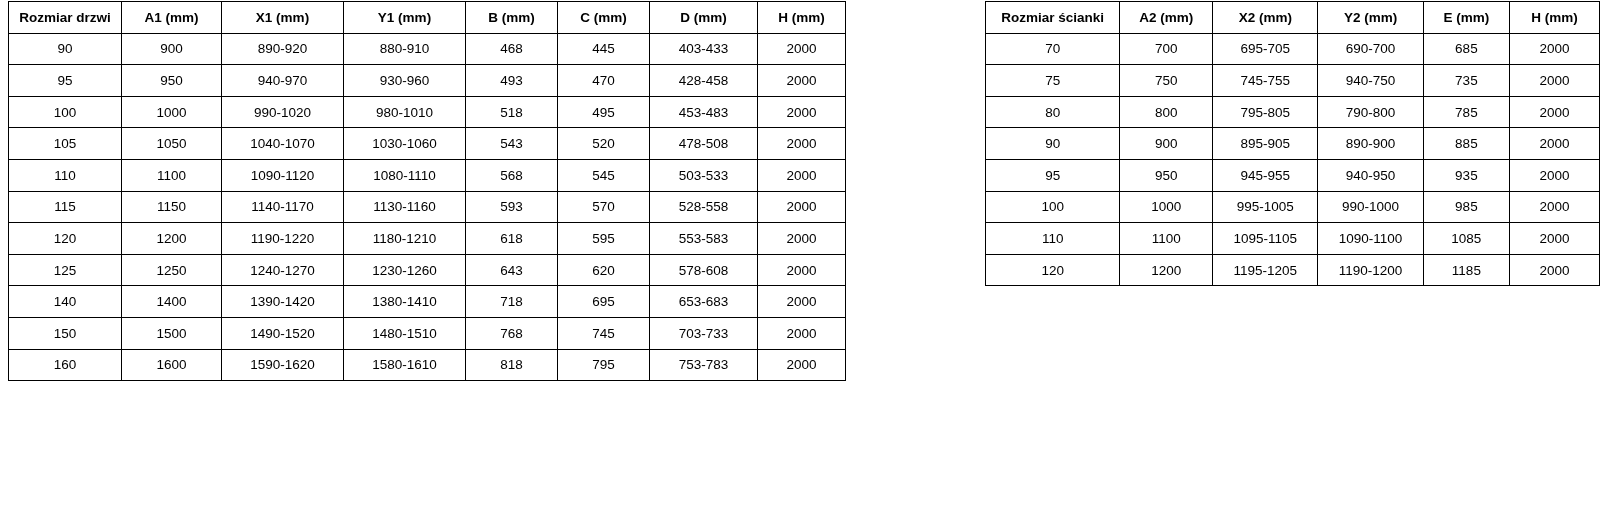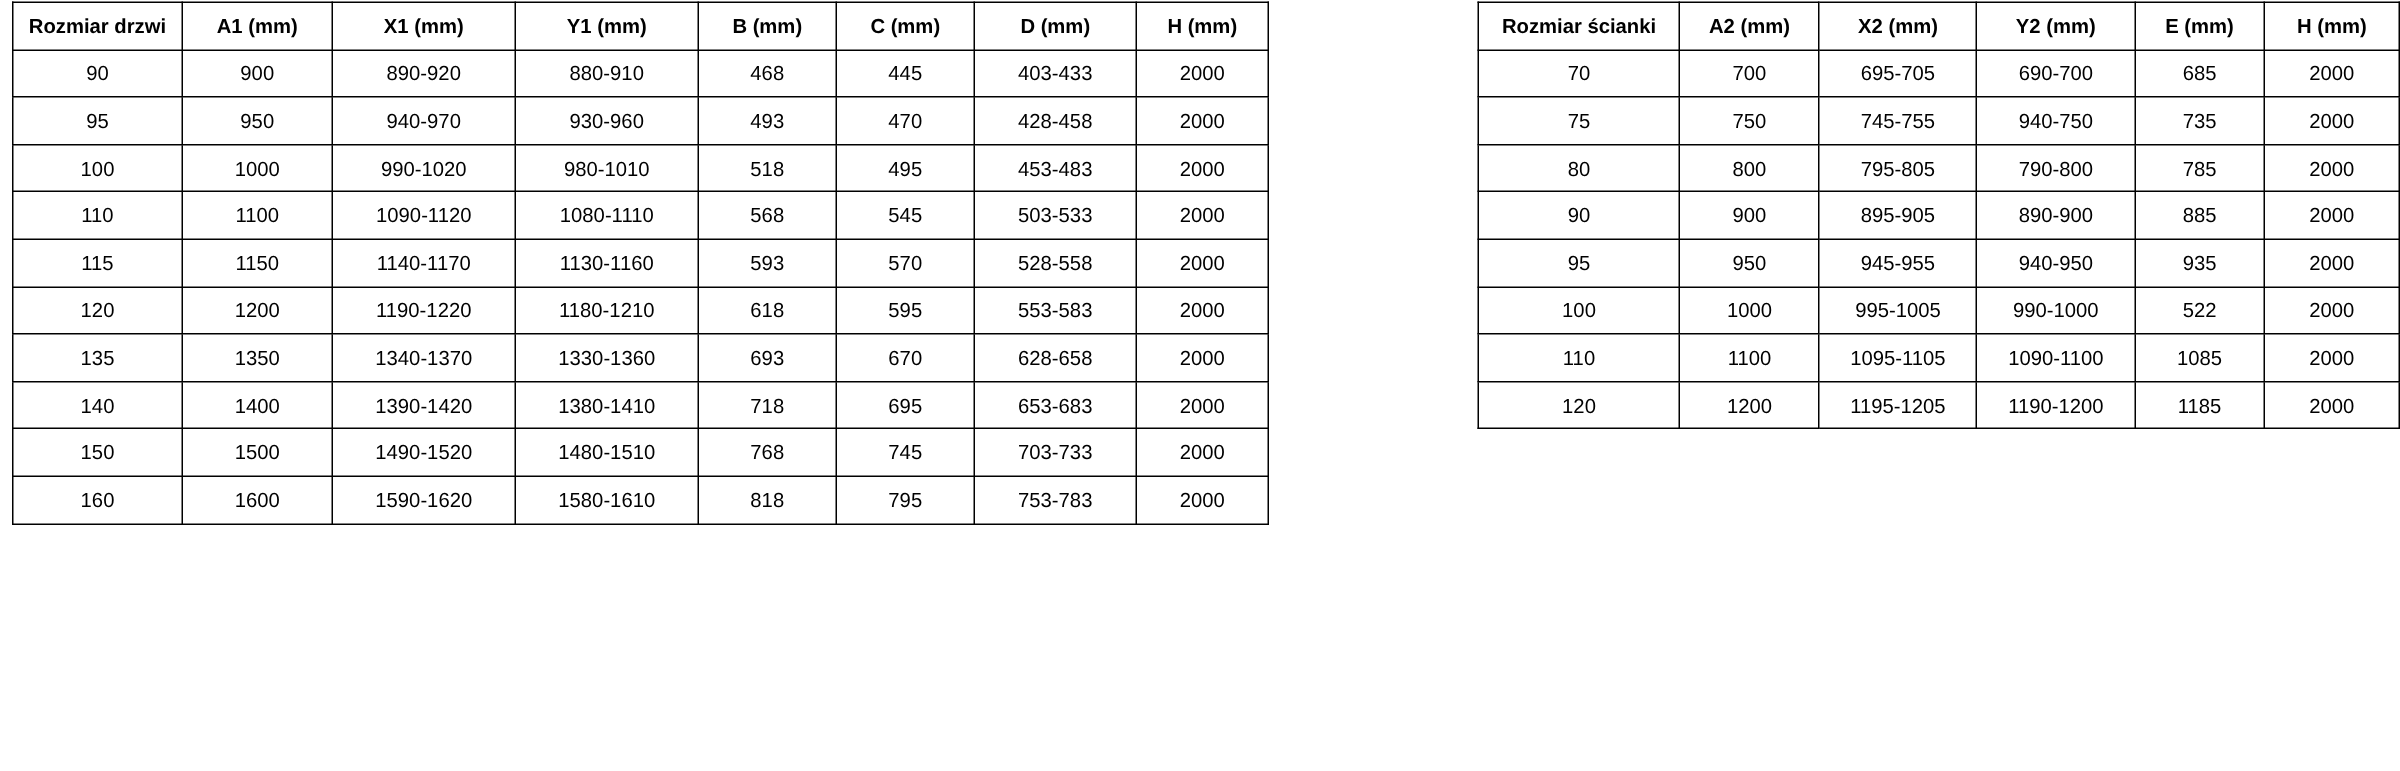--- a/index.html
+++ b/index.html
@@ -121,20 +121,30 @@
         <td>100</td>
         <td>1000</td>
         <td>990-1020</td>
         <td>980-1010</td>
         <td>518</td>
         <td>495</td>
         <td>453-483</td>
         <td>2000</td>
       </tr>
       <tr>
+        <td>105</td>
+        <td>1050</td>
+        <td>1040-1070</td>
+        <td>1030-1060</td>
+        <td>543</td>
+        <td>520</td>
+        <td>478-508</td>
+        <td>2000</td>
+      </tr>
+      <tr>
         <td>110</td>
         <td>1100</td>
         <td>1090-1120</td>
         <td>1080-1110</td>
         <td>568</td>
         <td>545</td>
         <td>503-533</td>
         <td>2000</td>
       </tr>
       <tr>
@@ -151,27 +161,27 @@
         <td>120</td>
         <td>1200</td>
         <td>1190-1220</td>
         <td>1180-1210</td>
         <td>618</td>
         <td>595</td>
         <td>553-583</td>
         <td>2000</td>
       </tr>
       <tr>
-        <td>135</td>
-        <td>1350</td>
-        <td>1340-1370</td>
-        <td>1330-1360</td>
-        <td>693</td>
-        <td>670</td>
-        <td>628-658</td>
+        <td>125</td>
+        <td>1250</td>
+        <td>1240-1270</td>
+        <td>1230-1260</td>
+        <td>643</td>
+        <td>620</td>
+        <td>578-608</td>
         <td>2000</td>
       </tr>
       <tr>
         <td>140</td>
         <td>1400</td>
         <td>1390-1420</td>
         <td>1380-1410</td>
         <td>718</td>
         <td>695</td>
         <td>653-683</td>
@@ -258,21 +268,21 @@
         <td>945-955</td>
         <td>940-950</td>
         <td>935</td>
         <td>2000</td>
       </tr>
       <tr>
         <td>100</td>
         <td>1000</td>
         <td>995-1005</td>
         <td>990-1000</td>
-        <td>522</td>
+        <td>985</td>
         <td>2000</td>
       </tr>
       <tr>
         <td>110</td>
         <td>1100</td>
         <td>1095-1105</td>
         <td>1090-1100</td>
         <td>1085</td>
         <td>2000</td>
       </tr>

